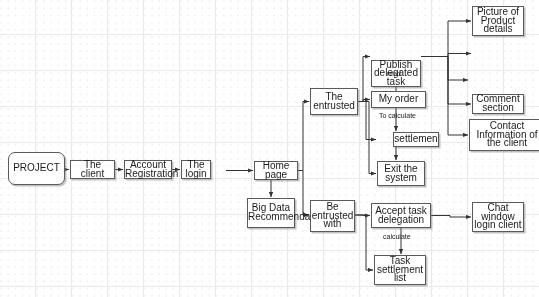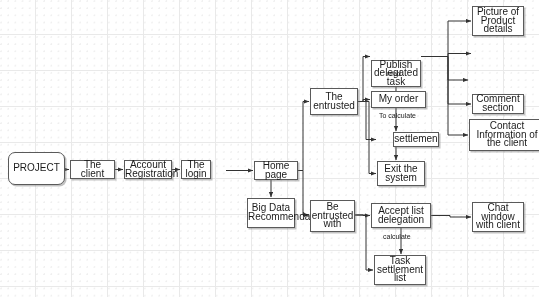--- a/index.html
+++ b/index.html
@@ -165,21 +165,21 @@
 
   <div class="node" style="left:377px; top:132px; width:46px; height:15px;margin-left:16px;">
     <span>settlemen</span>
   </div>
 
   <div class="node" style="left:377px; top:161px; width:48px; height:25px;">
     <span>Exit the system</span>
   </div>
 
   <div class="node" style="left:371px; top:203px; width:60px; height:25px;">
-    <span>Accept list delegation</span>
+    <span>Accept task delegation</span>
   </div>
 
   <div class="node" style="left:374px; top:255px; width:52px; height:30px;">
     <span>Task settlement list</span>
   </div>
 
   <div class="node" style="left:472px; top:6px; width:52px; height:30px;">
     <span>Picture of Product details</span>
   </div>
 
@@ -187,21 +187,21 @@
 
   <div class="node" style="left:472px; top:94px; width:52px; height:20px;">
     <span>Comment section</span>
   </div>
 
   <div class="node" style="left:469px; top:119px; width:76px; height:32px;">
     <span>Contact Information of the client</span>
   </div>
 
   <div class="node" style="left:472px; top:202px; width:52px; height:30px;">
-    <span>Chat window with client</span>
+    <span>Chat window login client</span>
   </div>
 
   <div class="edge-label" style="left:387px; top:70px;">read</div>
 
   <div class="edge-label" style="left:379px; top:112px;">To calculate</div>
 
   <div class="edge-label" style="left:383px; top:233px;">calculate</div>
 
 </div>
 

